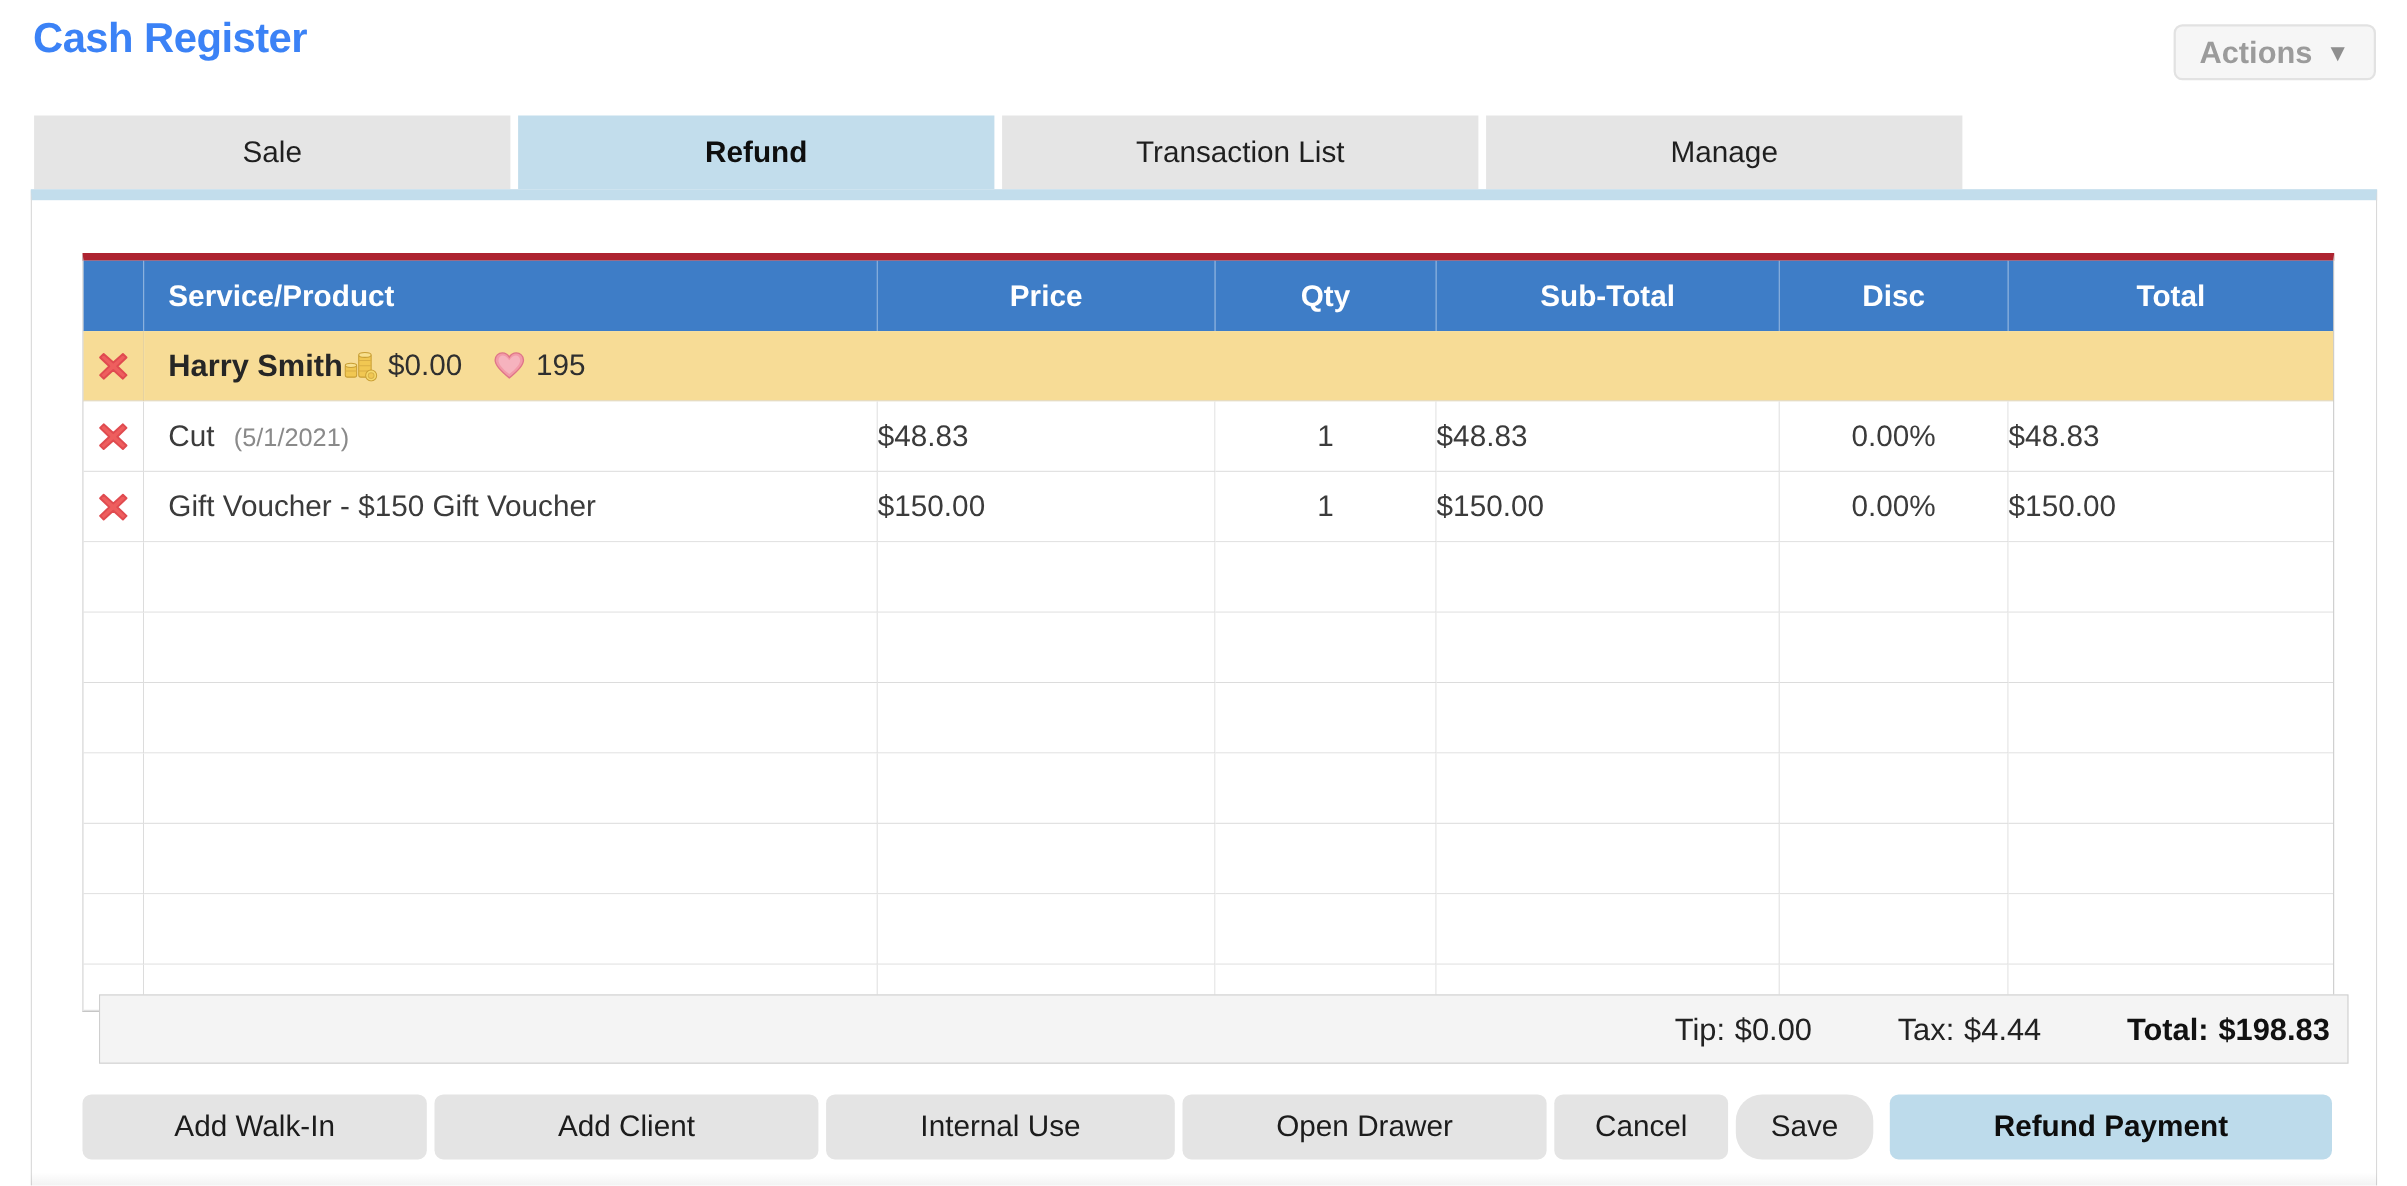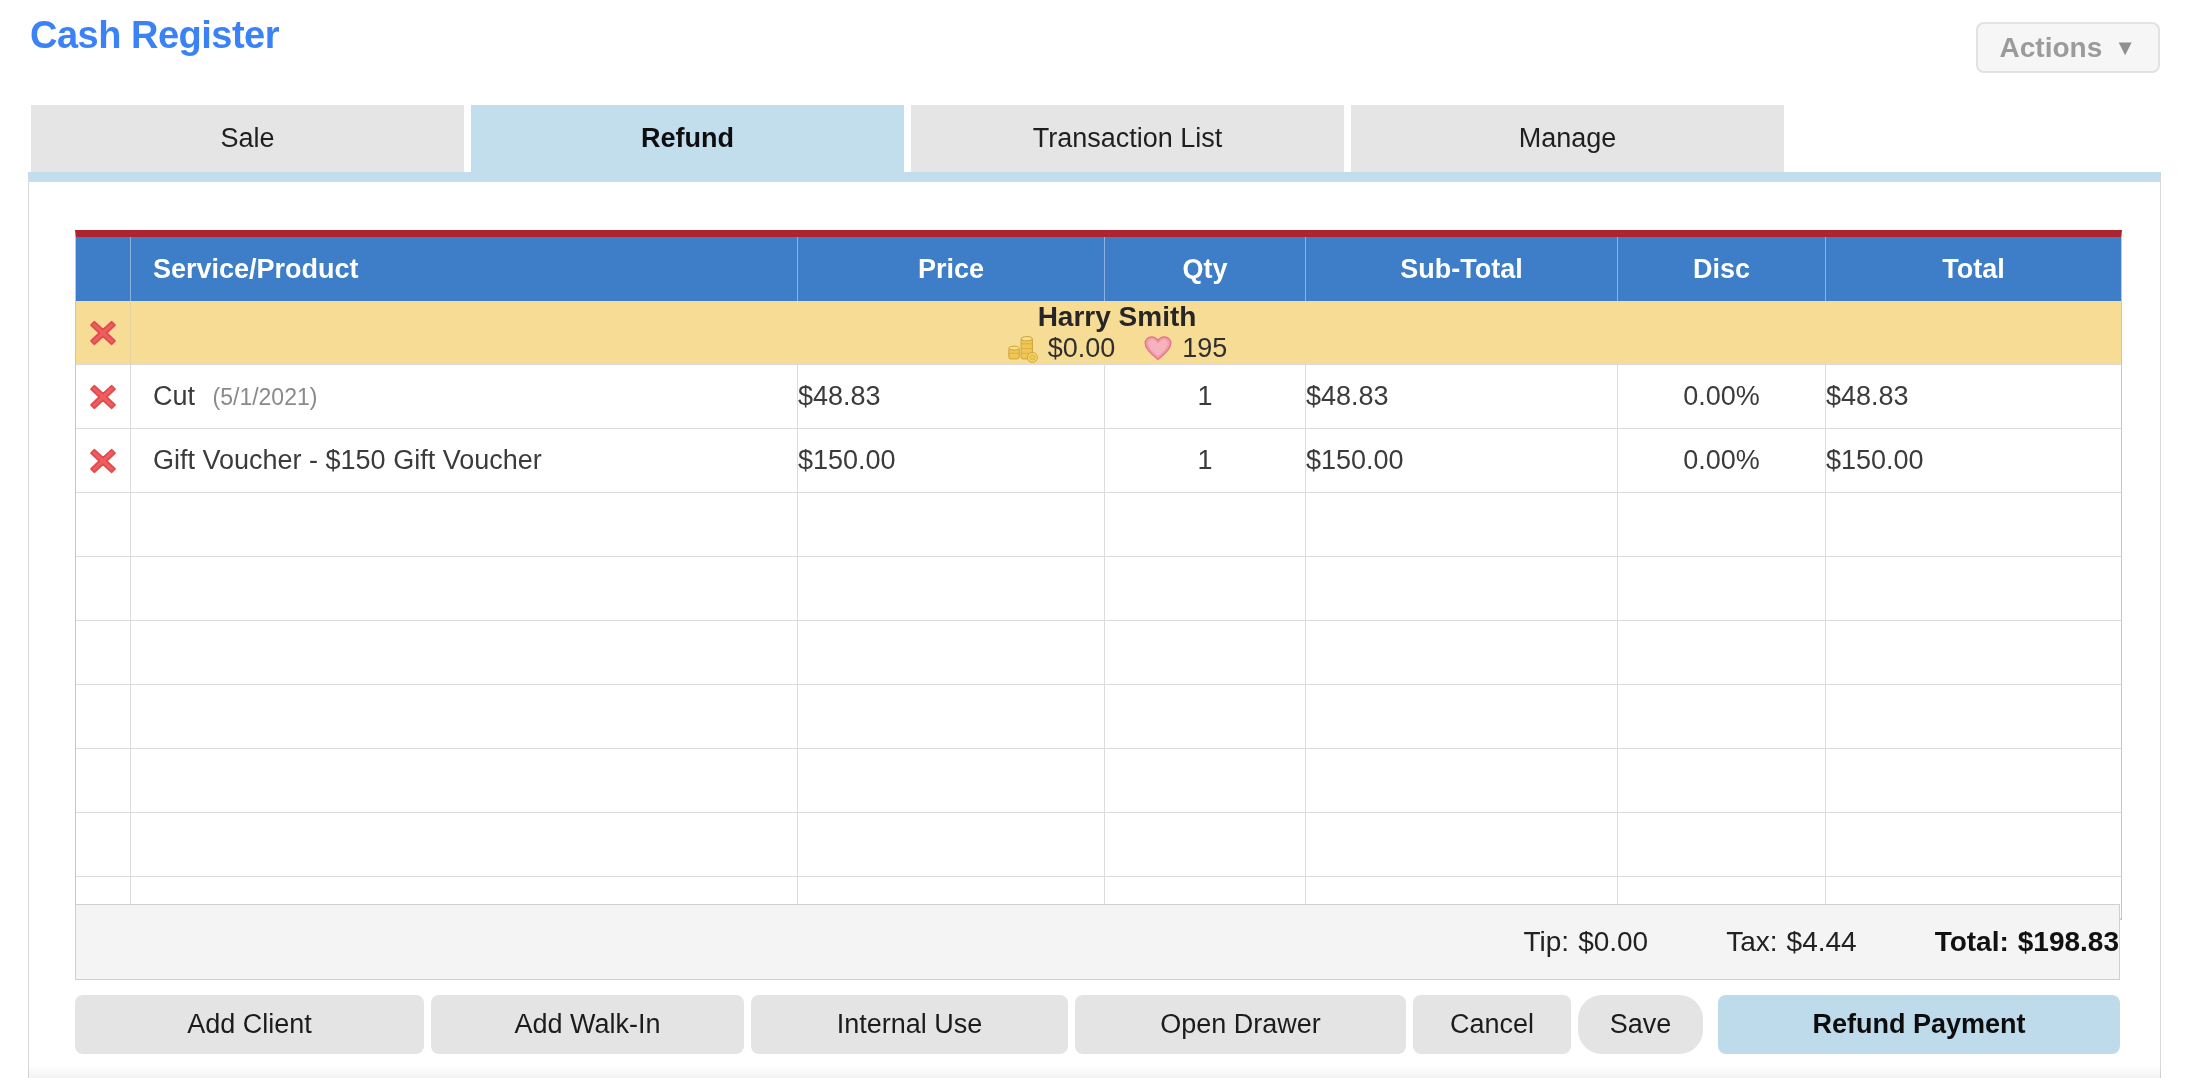--- a/index.html
+++ b/index.html
@@ -38,39 +38,39 @@
     border-right:1px solid rgba(255,255,255,0.4); }
   thead th:last-child { border-right:none; }
   thead th.h-name { text-align:left; padding-left:22px; }
 
   td { height:64px; font-size:27px; color:#3b3b3b; background:#fff;
     border-right:1px solid #dcdcdc; border-bottom:1px solid #dcdcdc; }
   td:last-child { border-right:none; }
 
   tr.client-row td { background:#f7dc96; }
   tr.client-row td.cell-x { border-right:1px solid #e6d2a0; }
-  .client-cell { display:flex; align-items:center; justify-content:flex-start; padding:0 40px 0 22px;flex-direction:column; }
+  .client-cell { display:flex; align-items:center; justify-content:flex-start; padding:0 40px 0 22px; }
   .client-name { font-weight:bold; color:#262626; font-size:28px; }
   .client-balances { display:flex; align-items:center; gap:28px; }
   .balance { display:flex; align-items:center; gap:9px; font-size:27px; color:#2f2f2f; }
 
   td.cell-x { text-align:center; }
   .x-btn { display:inline-flex; align-items:center; justify-content:center; width:34px; height:34px;
     cursor:pointer; vertical-align:middle; }
   td.cell-name { padding-left:22px; }
   .item-date { color:#8a8a8a; font-size:23px; margin-left:10px; }
   td.cell-right { padding-right:24px; }
   td.cell-center { text-align:center; }
   tr.empty-row td { background:#fff; }
   tr.empty-row:last-child td { height:42px; }
 
   
-  .totals-bar { position:absolute; left:75px; top:904px; width:2045px; height:76px;
+  .totals-bar { position:absolute; left:90px; top:904px; width:2045px; height:63px;
     background:#f4f4f4; border:1px solid #cfcfcf; display:flex; align-items:center;
-    justify-content:flex-end; gap:78px; font-size:28px; color:#222; }
+    justify-content:flex-end; gap:78px; padding-right:16px; font-size:28px; color:#222; }
   .totals-bar .tgroup { display:flex; gap:9px; }
   .totals-bar .grand { font-weight:bold; color:#111; }
 
   
   .buttons-row { position:absolute; left:75px; top:995px; width:2045px; height:59px; display:flex; gap:7px; }
   .btn { height:59px; background:#e4e4e4; border:none; border-radius:8px; font-size:27px; color:#1c1c1c;
     display:flex; align-items:center; justify-content:center; cursor:pointer;
     font-family:"Liberation Sans","DejaVu Sans",sans-serif; }
   .btn.b1 { width:349px; } .btn.b2 { width:313px; } .btn.b3 { width:317px; } .btn.b4 { width:331px; }
   .btn.b5 { width:158px; } .btn.b6 { width:125px;border-radius:24px; }
@@ -273,22 +273,22 @@
       <span>Tax:</span>
       <span>$4.44</span>
     </span>
     <span class="tgroup grand">
       <span>Total:</span>
       <span>$198.83</span>
     </span>
   </div>
 
   <div class="buttons-row">
+    <button class="btn b2">Add Walk-In</button>
     <button class="btn b1">Add Client</button>
-    <button class="btn b2">Add Walk-In</button>
     <button class="btn b3">Internal Use</button>
     <button class="btn b4">Open Drawer</button>
     <button class="btn b5">Cancel</button>
     <button class="btn b6">Save</button>
     <button class="btn primary">Refund Payment</button>
   </div>
 
   <div class="bottom-shade"></div>
 </div>
 

